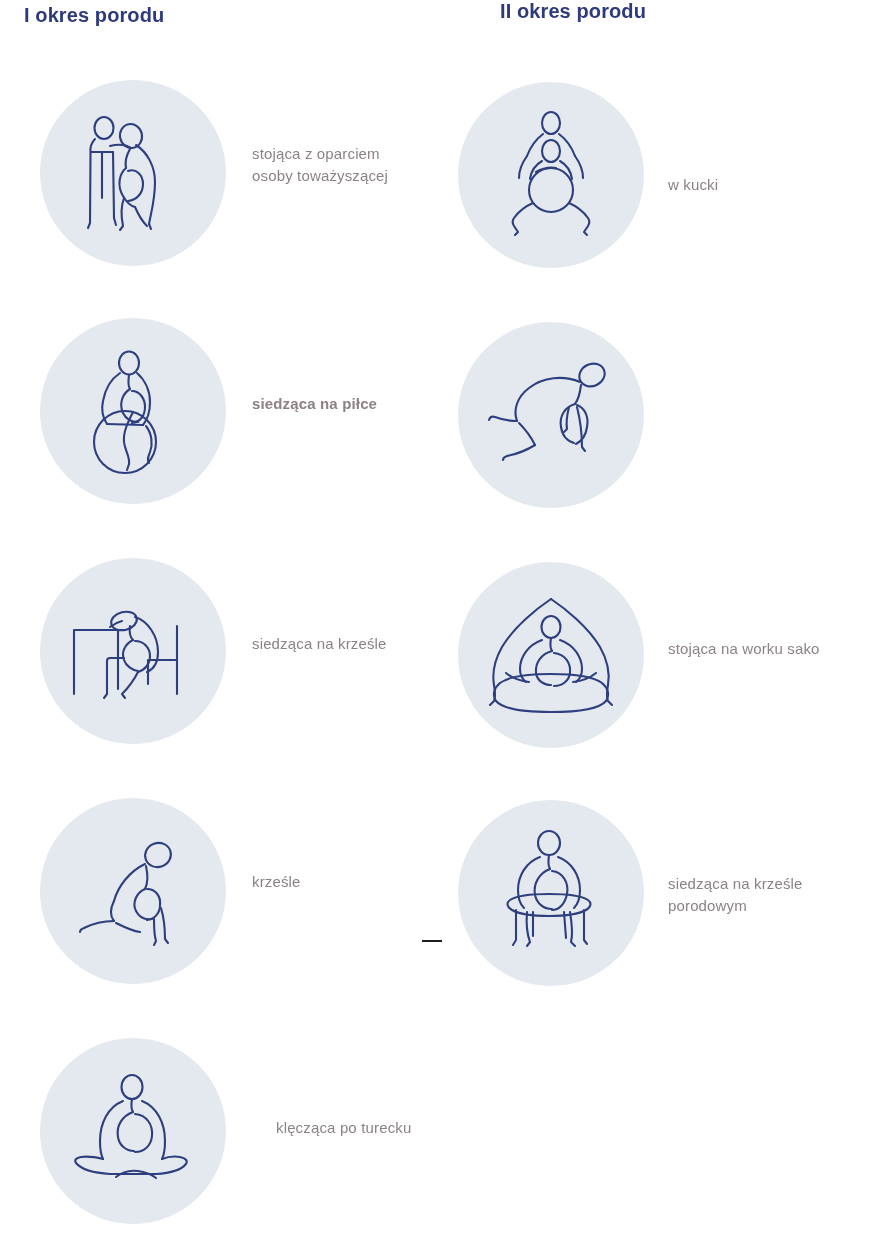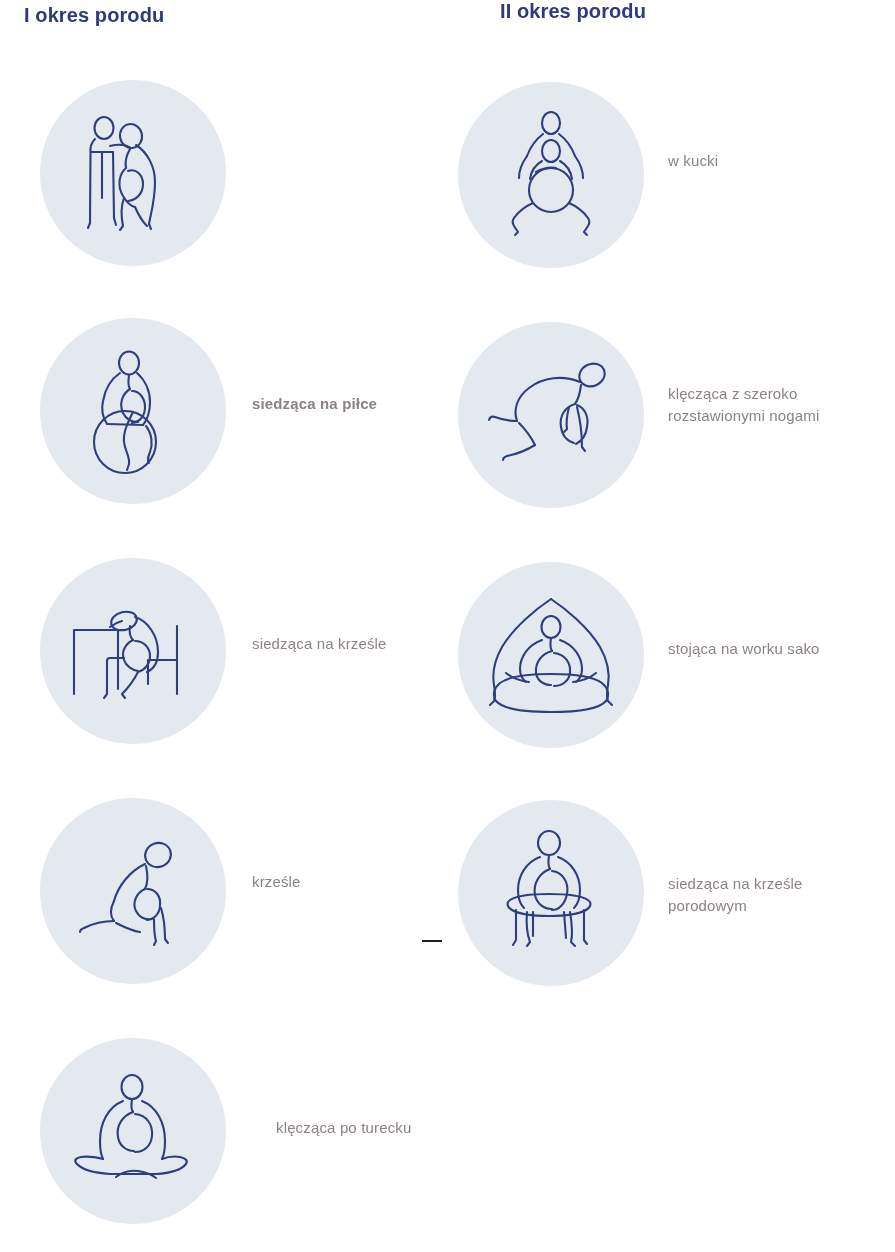--- a/index.html
+++ b/index.html
@@ -72,20 +72,22 @@
           <path d="M63 37 C74 44 82 58 82 74 C82 92 78 105 76 116"></path>
           <path d="M57 41 C53 48 52 55 53 60"></path>
           <path d="M53 60 C46 66 44 78 50 88 C54 95 58 98 62 99"></path>
           <path d="M55 63 C63 60 70 67 70 76 C70 85 64 92 55 93"></path>
           <path d="M51 90 C48 98 48 108 50 118 M50 118 L47 122"></path>
           <path d="M62 99 C65 106 68 112 74 118 M76 116 L78 121"></path>
         </g>
       </svg>
     </span>
   </div>
+  <div class="pos-label" style="left:252px;top:143px;">stojąca z oparciem
+osoby toważyszącej</div>
 
   <div class="icon-circle" style="left:40px;top:318px;">
     <span>
       <svg width="120" height="130" viewBox="0 0 120 130">
         <g class="ico">
           <ellipse cx="56" cy="17" rx="10" ry="11.5"></ellipse>
           <path d="M47 27 C38 33 32 44 30 55 C28 64 30 72 34 78"></path>
           <path d="M64 27 C72 34 77 45 77 56 C77 66 74 74 70 79"></path>
           <path d="M56 29 C55 36 55 40 57 43"></path>
           <path d="M57 43 C49 48 46 58 50 67 C53 73 59 76 65 76"></path>
@@ -168,42 +170,40 @@
           <ellipse cx="65" cy="41" rx="9" ry="11"></ellipse>
           <path d="M56 51 C49 55 45 62 44 69 M74 51 C81 55 85 62 86 69"></path>
           <path d="M50 62 C57 58 64 57 70 58"></path>
           <circle cx="65" cy="80" r="22"></circle>
           <path d="M47 93 C40 96 33 101 28 108 C26 111 26 113 28 116 L32 122 M32 122 L29 125"></path>
           <path d="M83 93 C90 96 97 101 102 108 C104 111 104 113 102 116 L98 122 M98 122 L101 125"></path>
         </g>
       </svg>
     </span>
   </div>
-  <div class="pos-label" style="left:668px;top:150px;">w kucki</div>
+  <div class="pos-label" style="left:668px;top:174px;">w kucki</div>
 
   <div class="icon-circle" style="left:458px;top:322px;">
     <span>
       <svg width="140" height="120" viewBox="0 0 140 120">
         <g class="ico">
           <ellipse cx="111" cy="20" rx="13" ry="11" transform="rotate(-25 111 20)"></ellipse>
           <path d="M99 27 C82 20 62 22 48 33 C36 42 32 55 36 66"></path>
           <path d="M100 30 C99 38 97 45 94 49"></path>
           <path d="M94 49 C84 52 78 61 80 72 C81 80 86 86 93 88"></path>
           <path d="M96 50 C104 53 108 62 106 72 C105 80 101 86 95 89"></path>
           <path d="M36 66 C31 66 22 65 14 62 C11 61 9 62 8 65"></path>
           <path d="M38 68 C44 74 50 82 54 90"></path>
           <path d="M54 90 C46 95 36 99 26 101 C23 102 22 103 22 105"></path>
           <path d="M96 52 C99 64 101 78 101 92 M101 92 L104 96"></path>
           <path d="M88 52 C86 60 85 68 86 74 M86 74 L83 77"></path>
         </g>
       </svg>
     </span>
   </div>
-  <div class="pos-label" style="left:668px;top:383px;">klęcząca z szeroko
-rozstawionymi nogami</div>
 
   <div class="icon-circle" style="left:458px;top:562px;">
     <span>
       <svg width="150" height="120" viewBox="0 0 150 120">
         <g class="ico">
           <path d="M75 4 C60 14 38 32 26 52 C18 66 16 78 18 90 C19 97 20 102 18 106 M18 106 L14 110"></path>
           <path d="M75 4 C90 14 112 32 124 52 C132 66 134 78 132 90 C131 97 130 102 132 106 M132 106 L136 110"></path>
           <ellipse cx="75" cy="32" rx="9.5" ry="11"></ellipse>
           <path d="M75 43 C74 49 74 53 76 56"></path>
           <path d="M66 45 C52 50 44 62 44 74 C44 80 46 84 50 87"></path>

